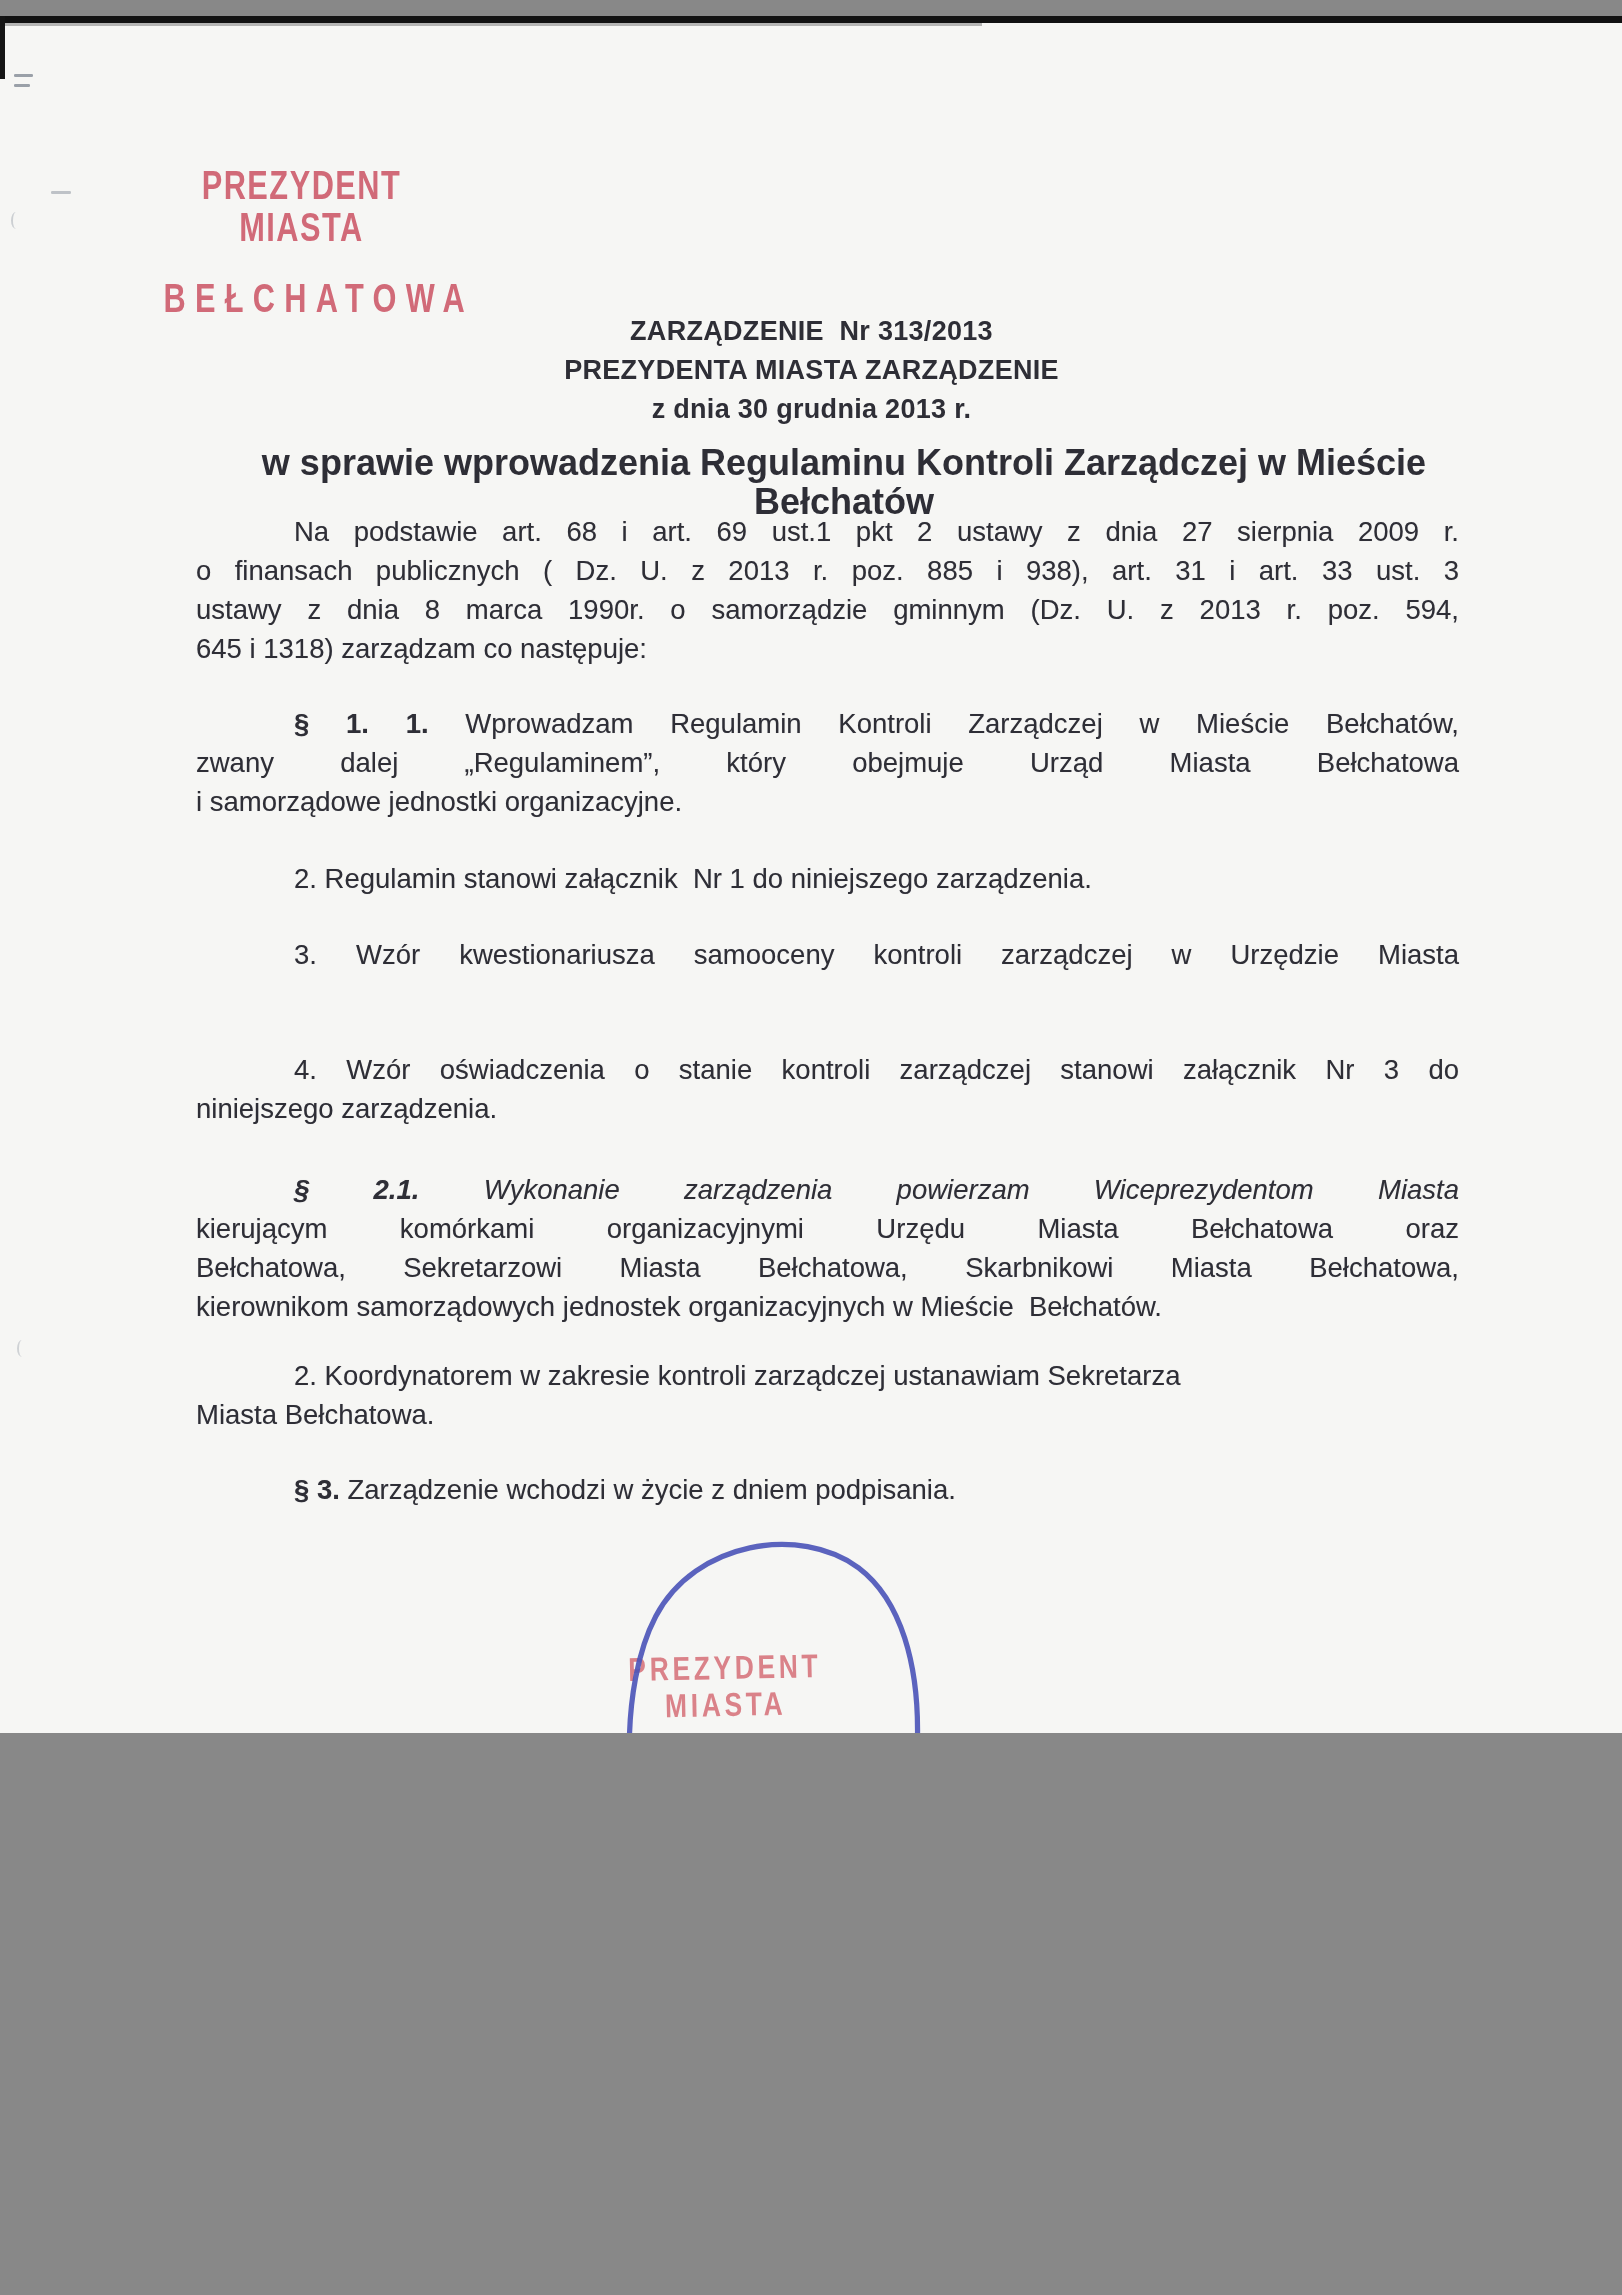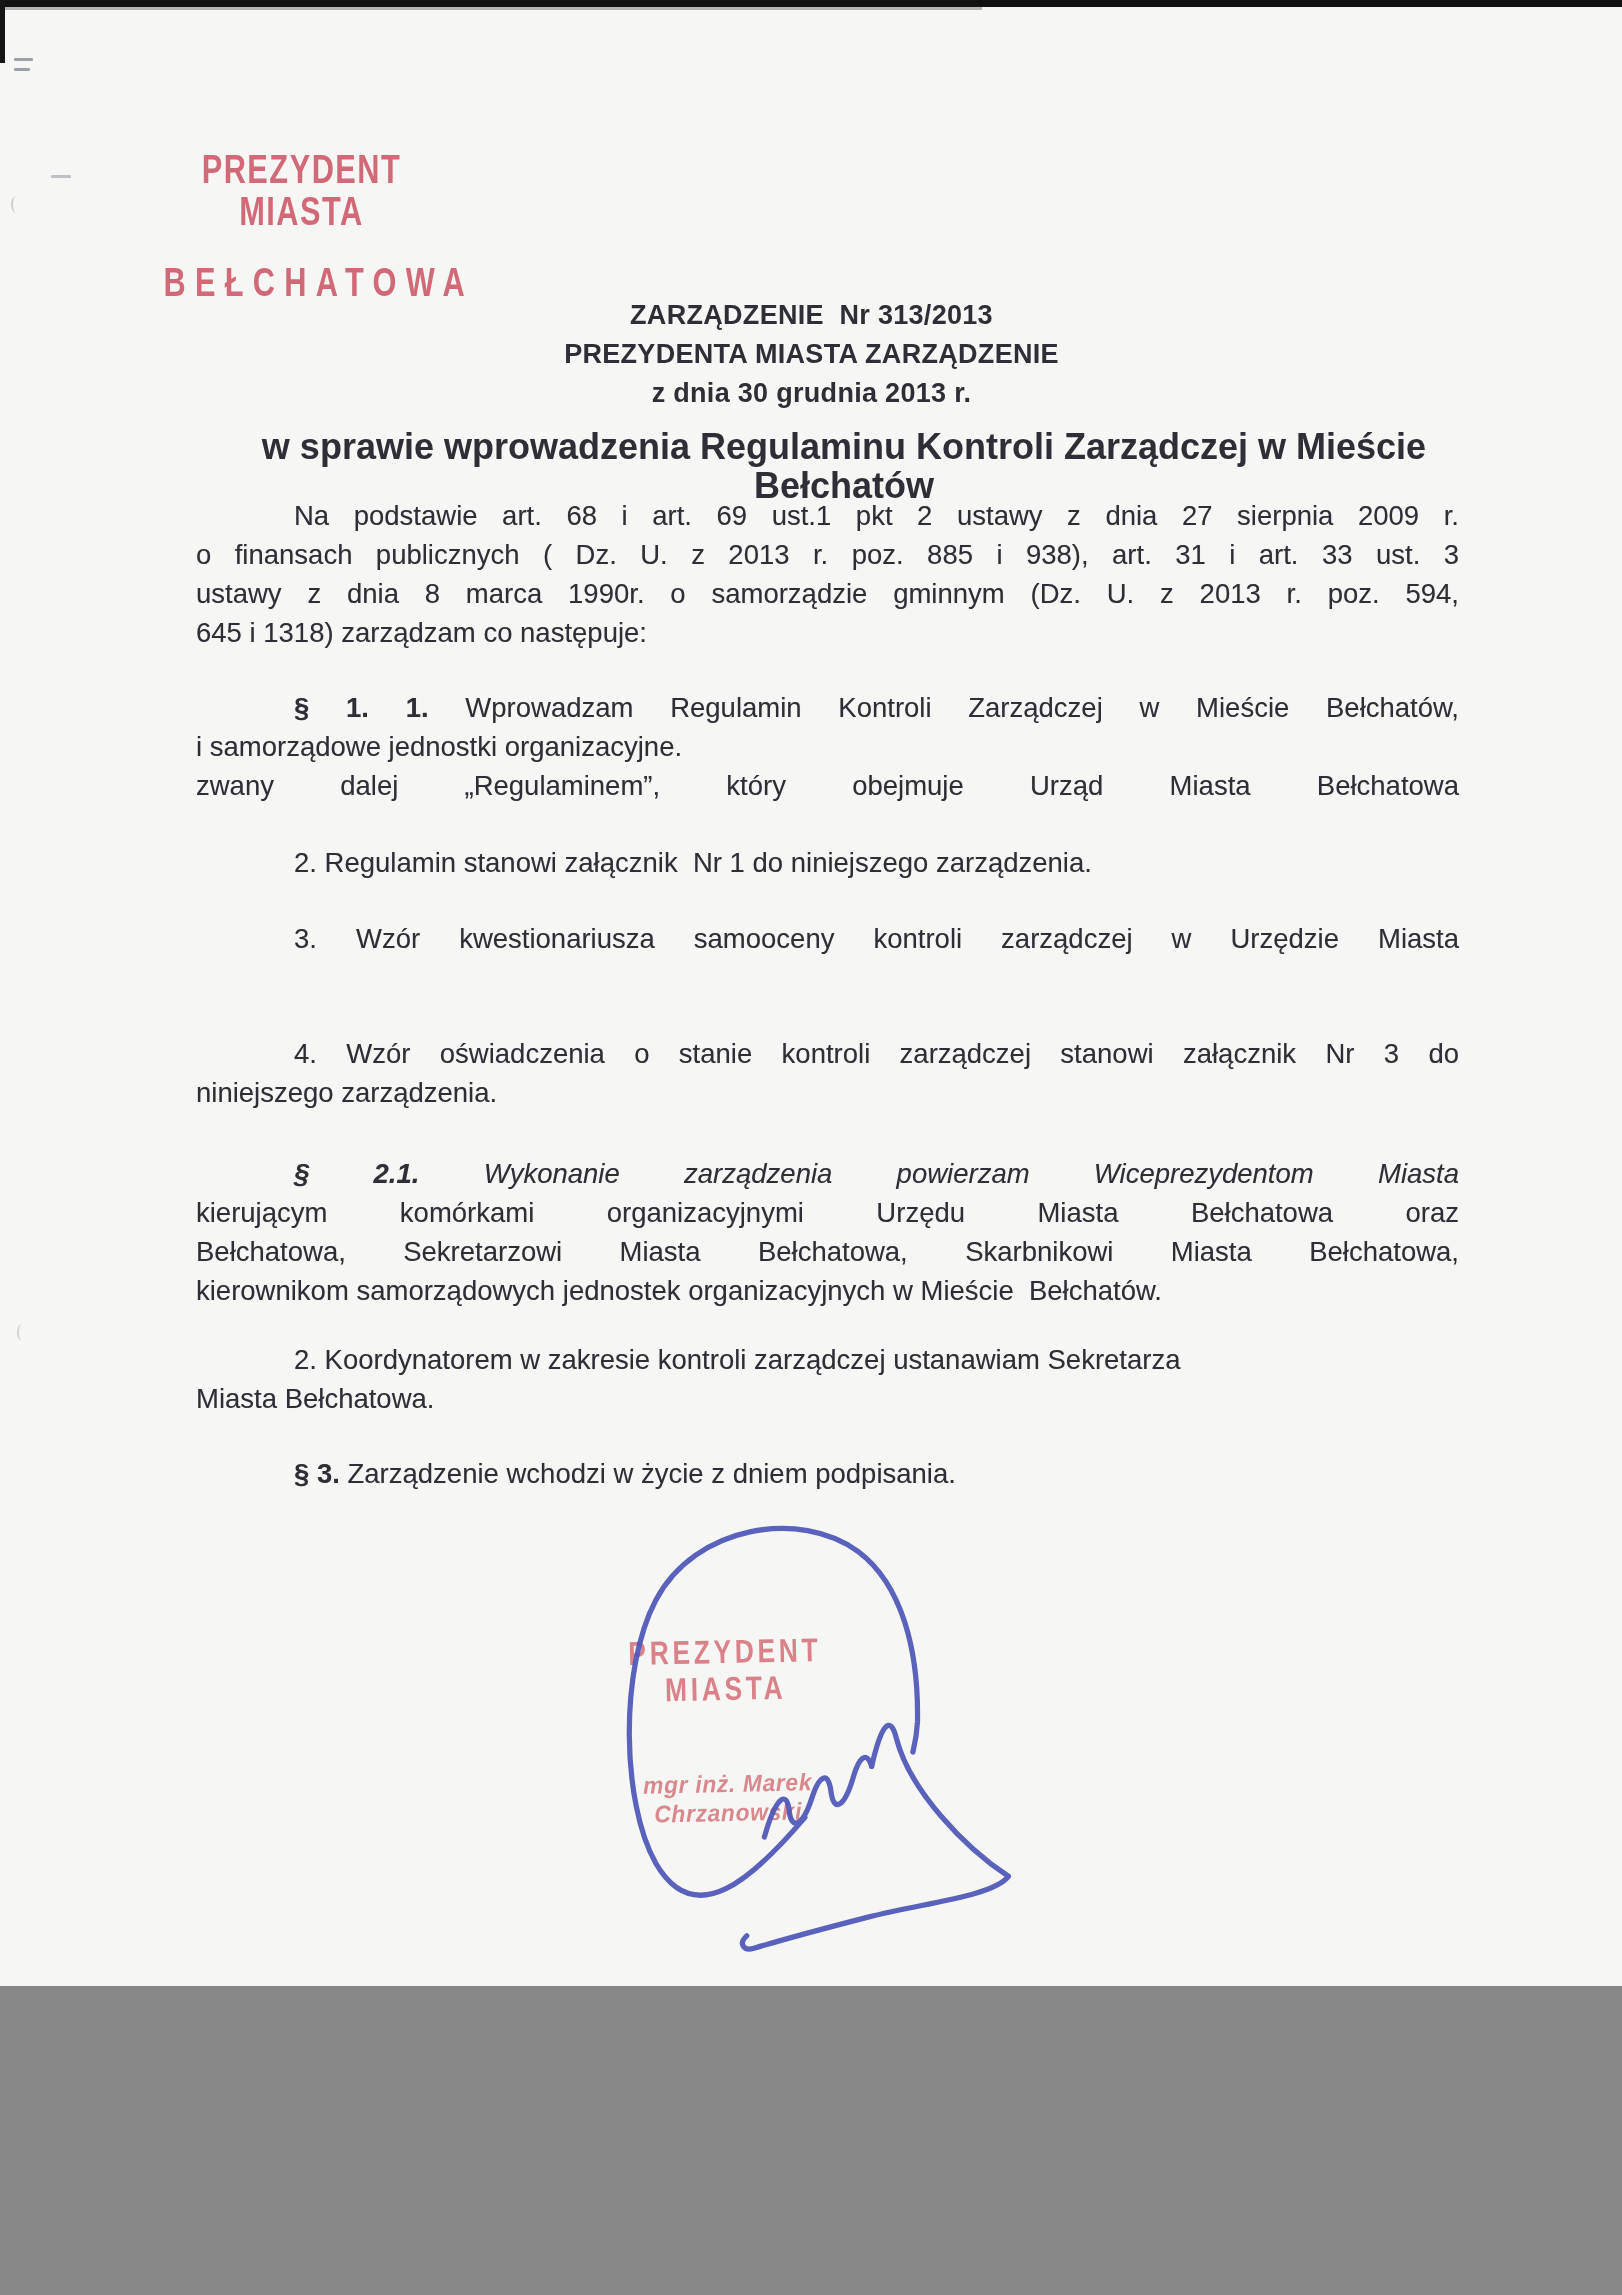--- a/index.html
+++ b/index.html
@@ -1,19 +1,19 @@
 <!DOCTYPE html>
 <html style="font-size:10.5px"><head>
 <meta charset="utf-8">
 <style>
   html,body { margin:0; padding:0; background:#888; }
   .page {
     position:relative;
-    width:1623px; height:1986px;
-    margin:0 auto;
+    width:1623px; height:1717px;
+    margin:16px auto;
     background:#f6f6f4;
     overflow:hidden;
     font-family:"Liberation Sans", sans-serif;
     color:#2e2e36;
   }
   
   .scan-topbar { position:absolute; left:0; top:0; width:1623px; height:7.2px; background:#121212; }
   .scan-topbar-shadow { position:absolute; left:0; top:7.2px; width:982px; height:3.3px; background:rgba(60,60,60,.35); }
   .scan-leftstrip { position:absolute; left:0; top:0; width:5.2px; height:63px; background:#151515; }
   .mark { position:absolute; background:#9aa0a8; border-radius:1.3px; }
@@ -94,22 +94,22 @@
 
   <div>
       <div class="para" style="top: 496px;">
         <div class="line stretch" style="text-indent: 98px;">Na podstawie art. 68 i art. 69 ust.1 pkt 2 ustawy z dnia 27 sierpnia 2009 r.</div>
         <div class="line stretch">o finansach publicznych ( Dz. U. z 2013 r. poz. 885 i 938), art. 31 i art. 33 ust. 3</div>
         <div class="line stretch">ustawy z dnia 8 marca 1990r. o samorządzie gminnym (Dz. U. z 2013 r. poz. 594,</div>
         <div class="line">645 i 1318) zarządzam co następuje:</div>
       </div>
       <div class="para" style="top: 688px;">
         <div class="line stretch" style="text-indent: 98px;"><b class="lead">§ 1. 1. </b>Wprowadzam Regulamin Kontroli Zarządczej w Mieście Bełchatów,</div>
+        <div class="line stretch">zwany dalej „Regulaminem”, który obejmuje Urząd Miasta Bełchatowa</div>
         <div class="line">i samorządowe jednostki organizacyjne.</div>
-        <div class="line stretch">zwany dalej „Regulaminem”, który obejmuje Urząd Miasta Bełchatowa</div>
       </div>
       <div class="para" style="top: 843px;">
         <div class="line" style="text-indent: 98px;">2. Regulamin stanowi załącznik&nbsp; Nr 1 do niniejszego zarządzenia.</div>
       </div>
       <div class="para" style="top: 919px;">
         <div class="line stretch" style="text-indent: 98px;">3. Wzór kwestionariusza samooceny kontroli zarządczej w Urzędzie Miasta</div>
       </div>
       <div class="para" style="top: 1034px;">
         <div class="line stretch" style="text-indent: 98px;">4. Wzór oświadczenia o stanie kontroli zarządczej stanowi załącznik Nr 3 do</div>
         <div class="line">niniejszego zarządzenia.</div>

